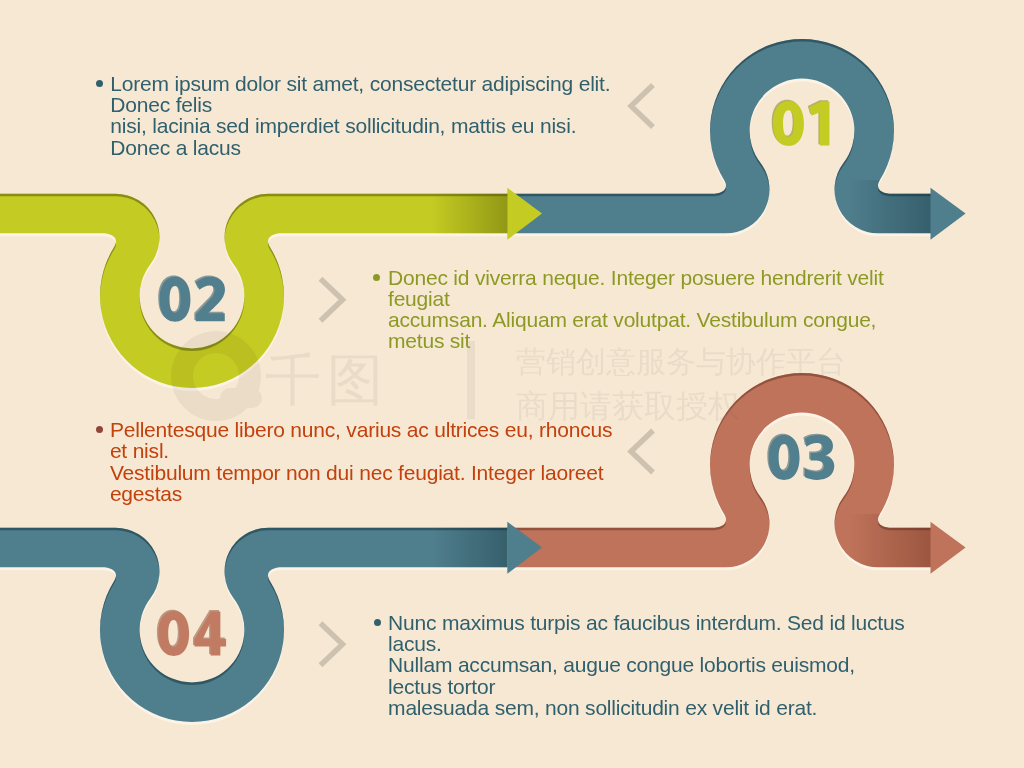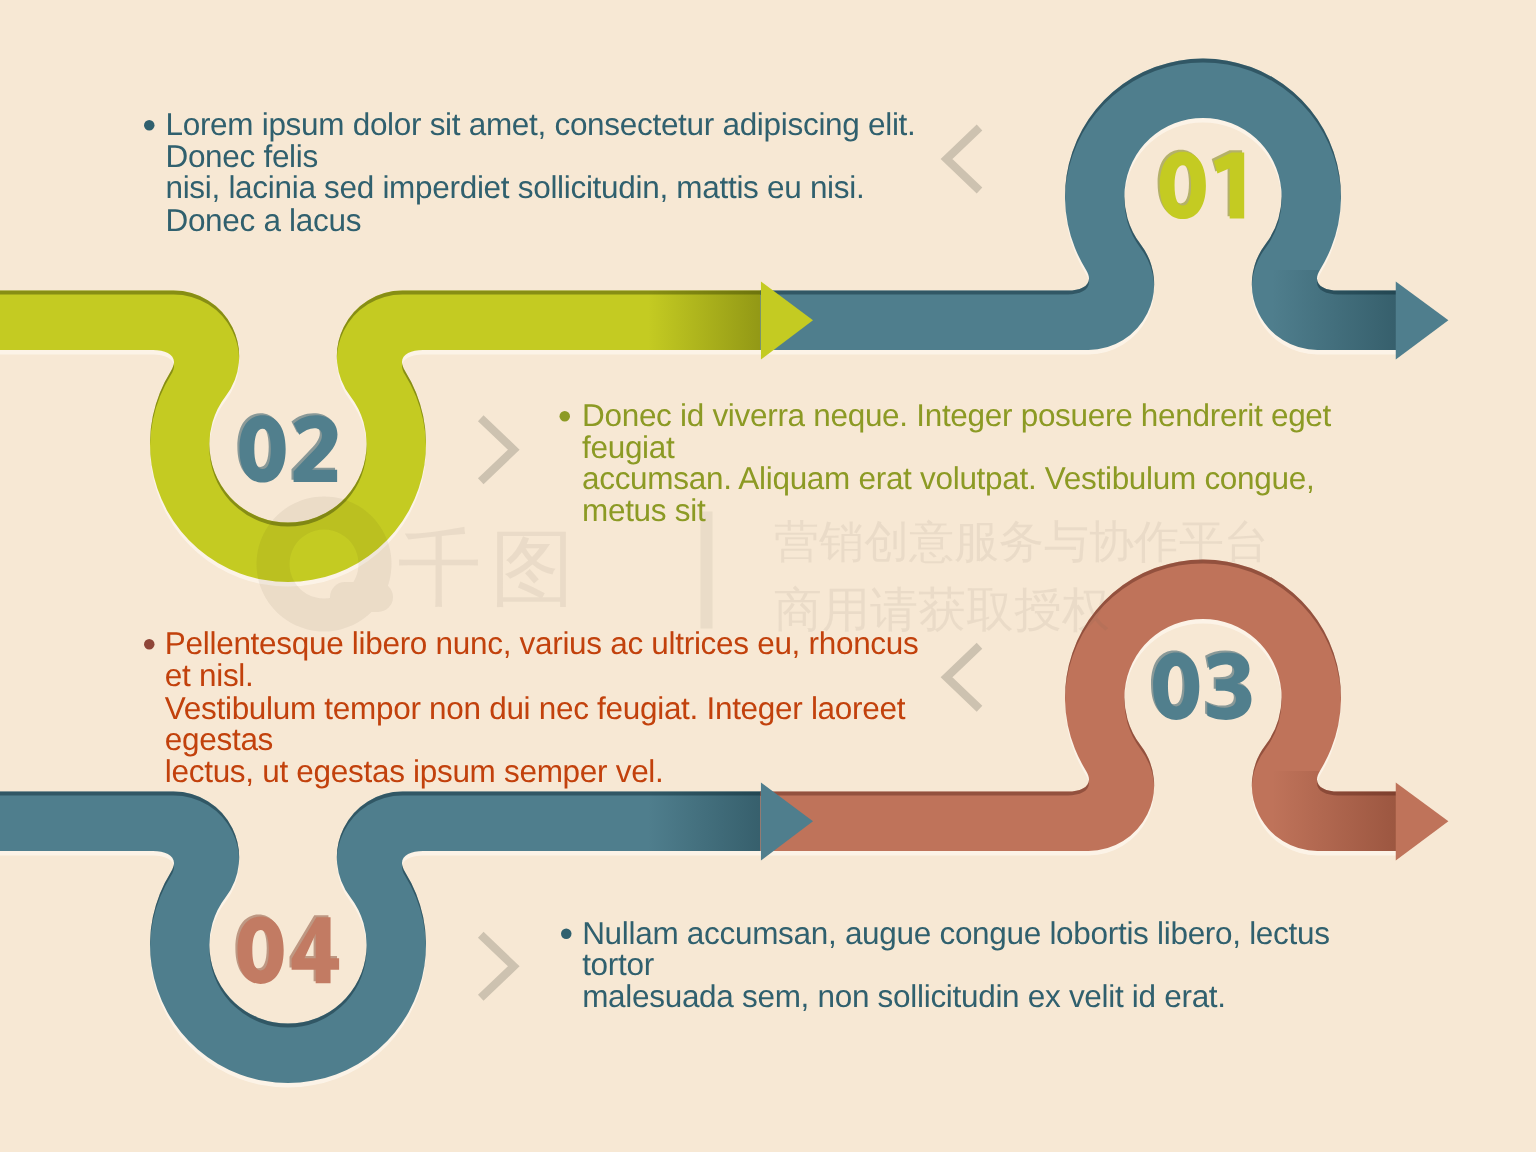--- a/index.html
+++ b/index.html
@@ -149,28 +149,28 @@
     </g>
   </svg>
 
   <div class="txt t1">
     <span class="bullet b1"></span>
     <p>Lorem ipsum dolor sit amet, consectetur adipiscing elit. Donec felis</p>
     <p>nisi, lacinia sed imperdiet sollicitudin, mattis eu nisi. Donec a lacus</p>
   </div>
   <div class="txt t2">
     <span class="bullet b2"></span>
-    <p>Donec id viverra neque. Integer posuere hendrerit eget feugiat</p>
+    <p>Donec id viverra neque. Integer posuere hendrerit velit feugiat</p>
     <p>accumsan. Aliquam erat volutpat. Vestibulum congue, metus sit</p>
   </div>
   <div class="txt t3">
     <span class="bullet b3"></span>
     <p>Pellentesque libero nunc, varius ac ultrices eu, rhoncus et nisl.</p>
     <p>Vestibulum tempor non dui nec feugiat. Integer laoreet egestas</p>
-    <p>lectus, ut egestas ipsum semper vel.</p>
   </div>
   <div class="txt t4">
     <span class="bullet b4"></span>
-    <p>Nullam accumsan, augue congue lobortis libero, lectus tortor</p>
+    <p>Nunc maximus turpis ac faucibus interdum. Sed id luctus lacus.</p>
+    <p>Nullam accumsan, augue congue lobortis euismod, lectus tortor</p>
     <p>malesuada sem, non sollicitudin ex velit id erat.</p>
   </div>
 
 </div>
 
 </body></html>

